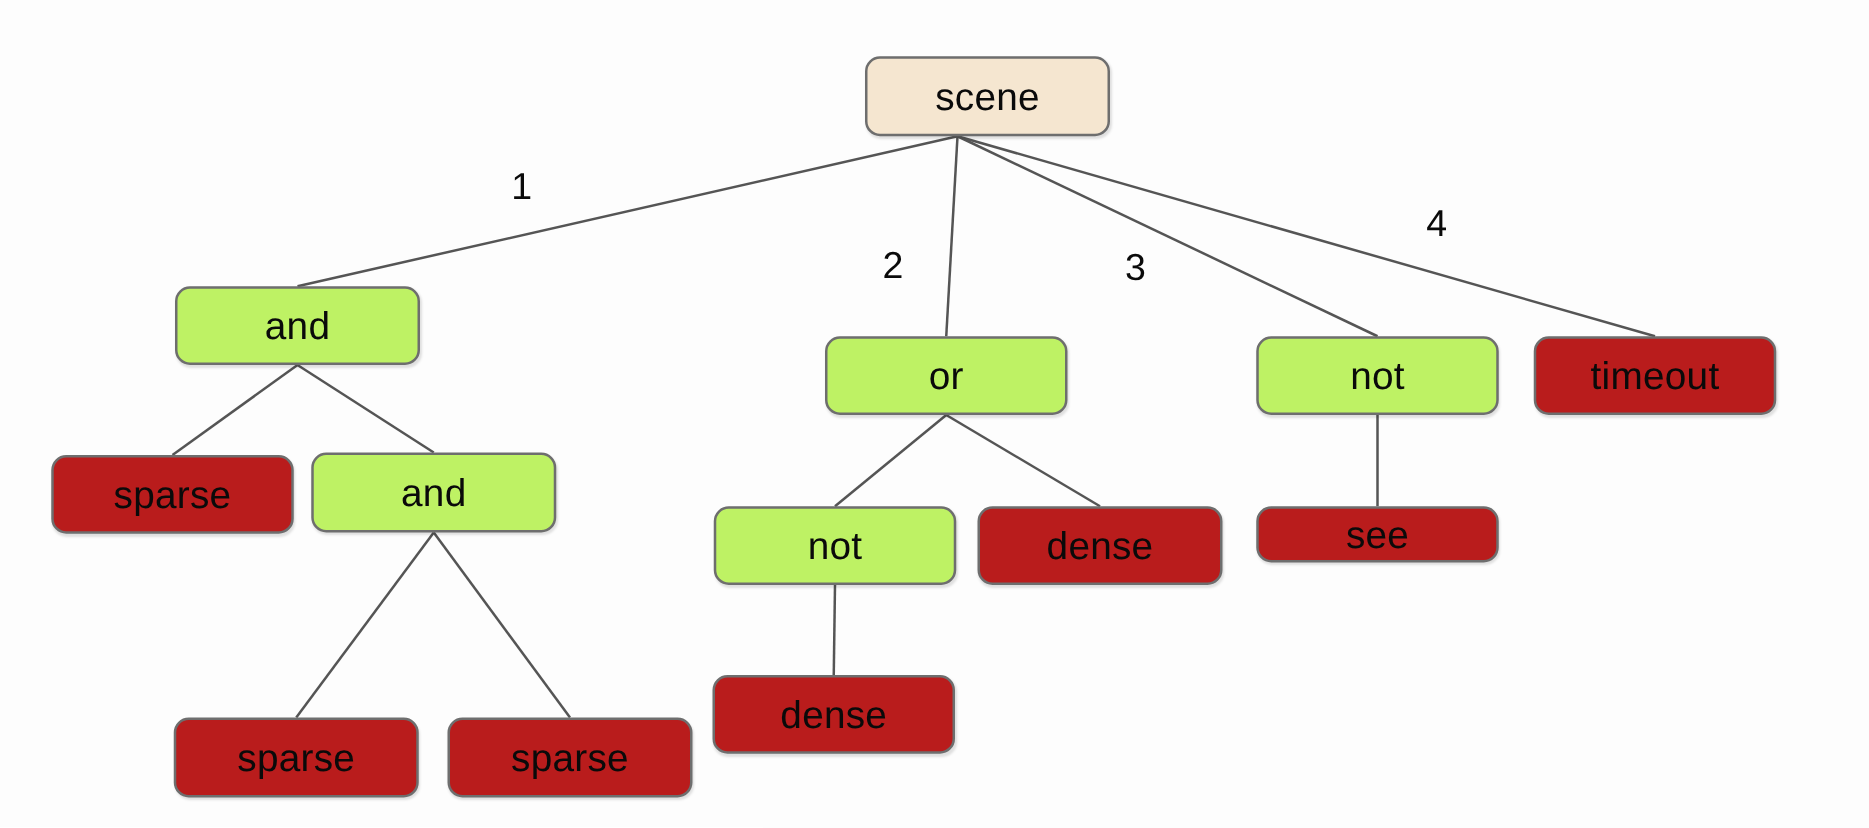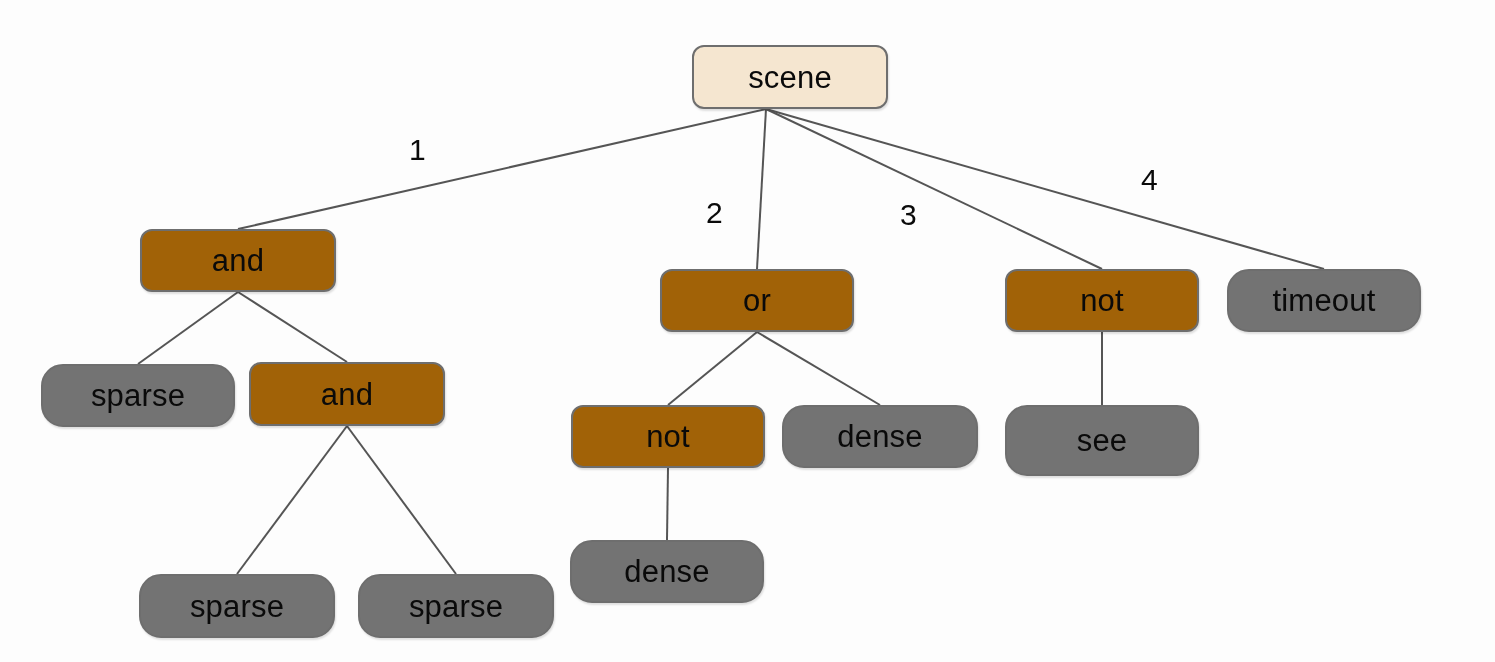--- a/index.html
+++ b/index.html
@@ -31,25 +31,24 @@
     display: flex;
     align-items: center;
     justify-content: center;
     color: #0a0a0a;
     font-size: 31px;
     line-height: 1;
     letter-spacing: 0.2px;
     box-shadow: 1px 2px 2px rgba(0,0,0,0.12);
   }
   .node.op {
-    background: #a16207;
+    background: #bef264;
   }
   .node.leaf {
-    background: #737373;
-    border-radius: 22px;
+    background: #b91c1c;
   }
   .node.root {
     background: #f5e6d0;
   }
   .edge-label {
     position: absolute;
     font-size: 30px;
     color: #0a0a0a;
     line-height: 1;
     white-space: nowrap;
@@ -94,21 +93,21 @@
       </div>
       <div class="node op" style="left: 249px; top: 362px; width: 196px; height: 64px;">
         <span>and</span>
       </div>
       <div class="node op" style="left: 571px; top: 405px; width: 194px; height: 63px;">
         <span>not</span>
       </div>
       <div class="node leaf" style="left: 782px; top: 405px; width: 196px; height: 63px;">
         <span>dense</span>
       </div>
-      <div class="node leaf" style="left: 1005px; top: 405px; width: 194px; height: 71px;">
+      <div class="node leaf" style="left: 1005px; top: 405px; width: 194px; height: 45px;">
         <span>see</span>
       </div>
       <div class="node leaf" style="left: 570px; top: 540px; width: 194px; height: 63px;">
         <span>dense</span>
       </div>
       <div class="node leaf" style="left: 139px; top: 574px; width: 196px; height: 64px;">
         <span>sparse</span>
       </div>
       <div class="node leaf" style="left: 358px; top: 574px; width: 196px; height: 64px;">
         <span>sparse</span>

